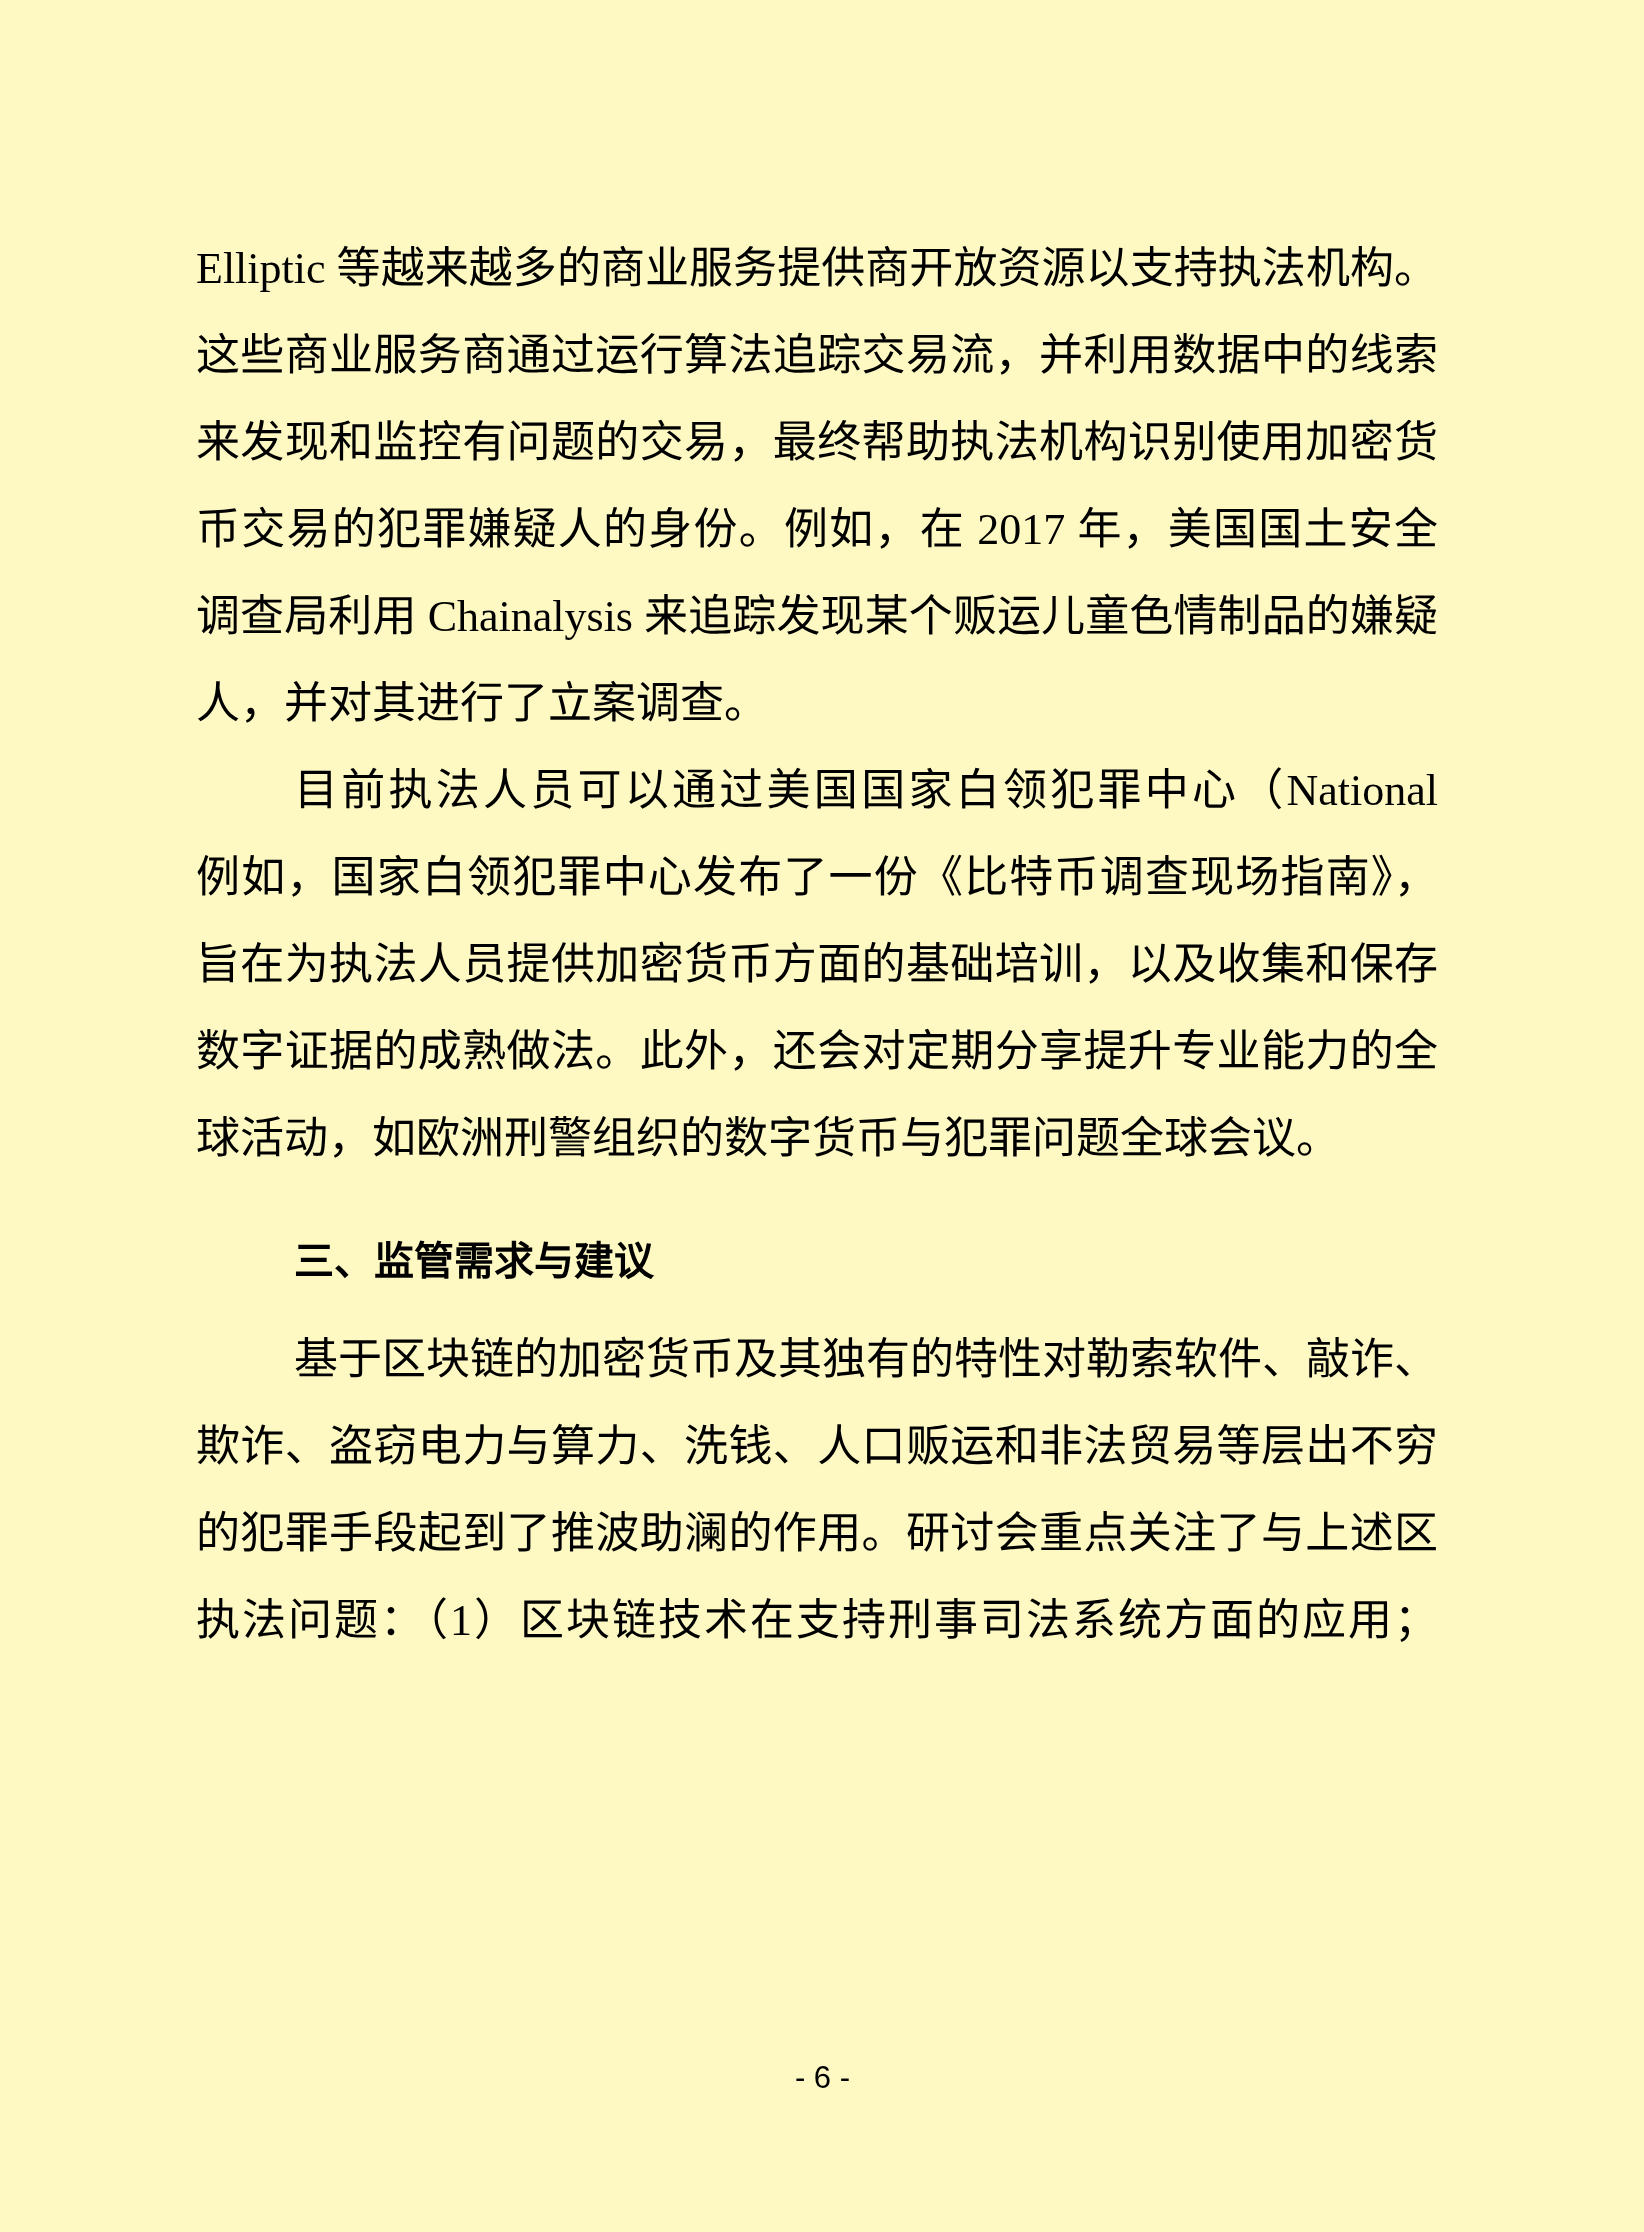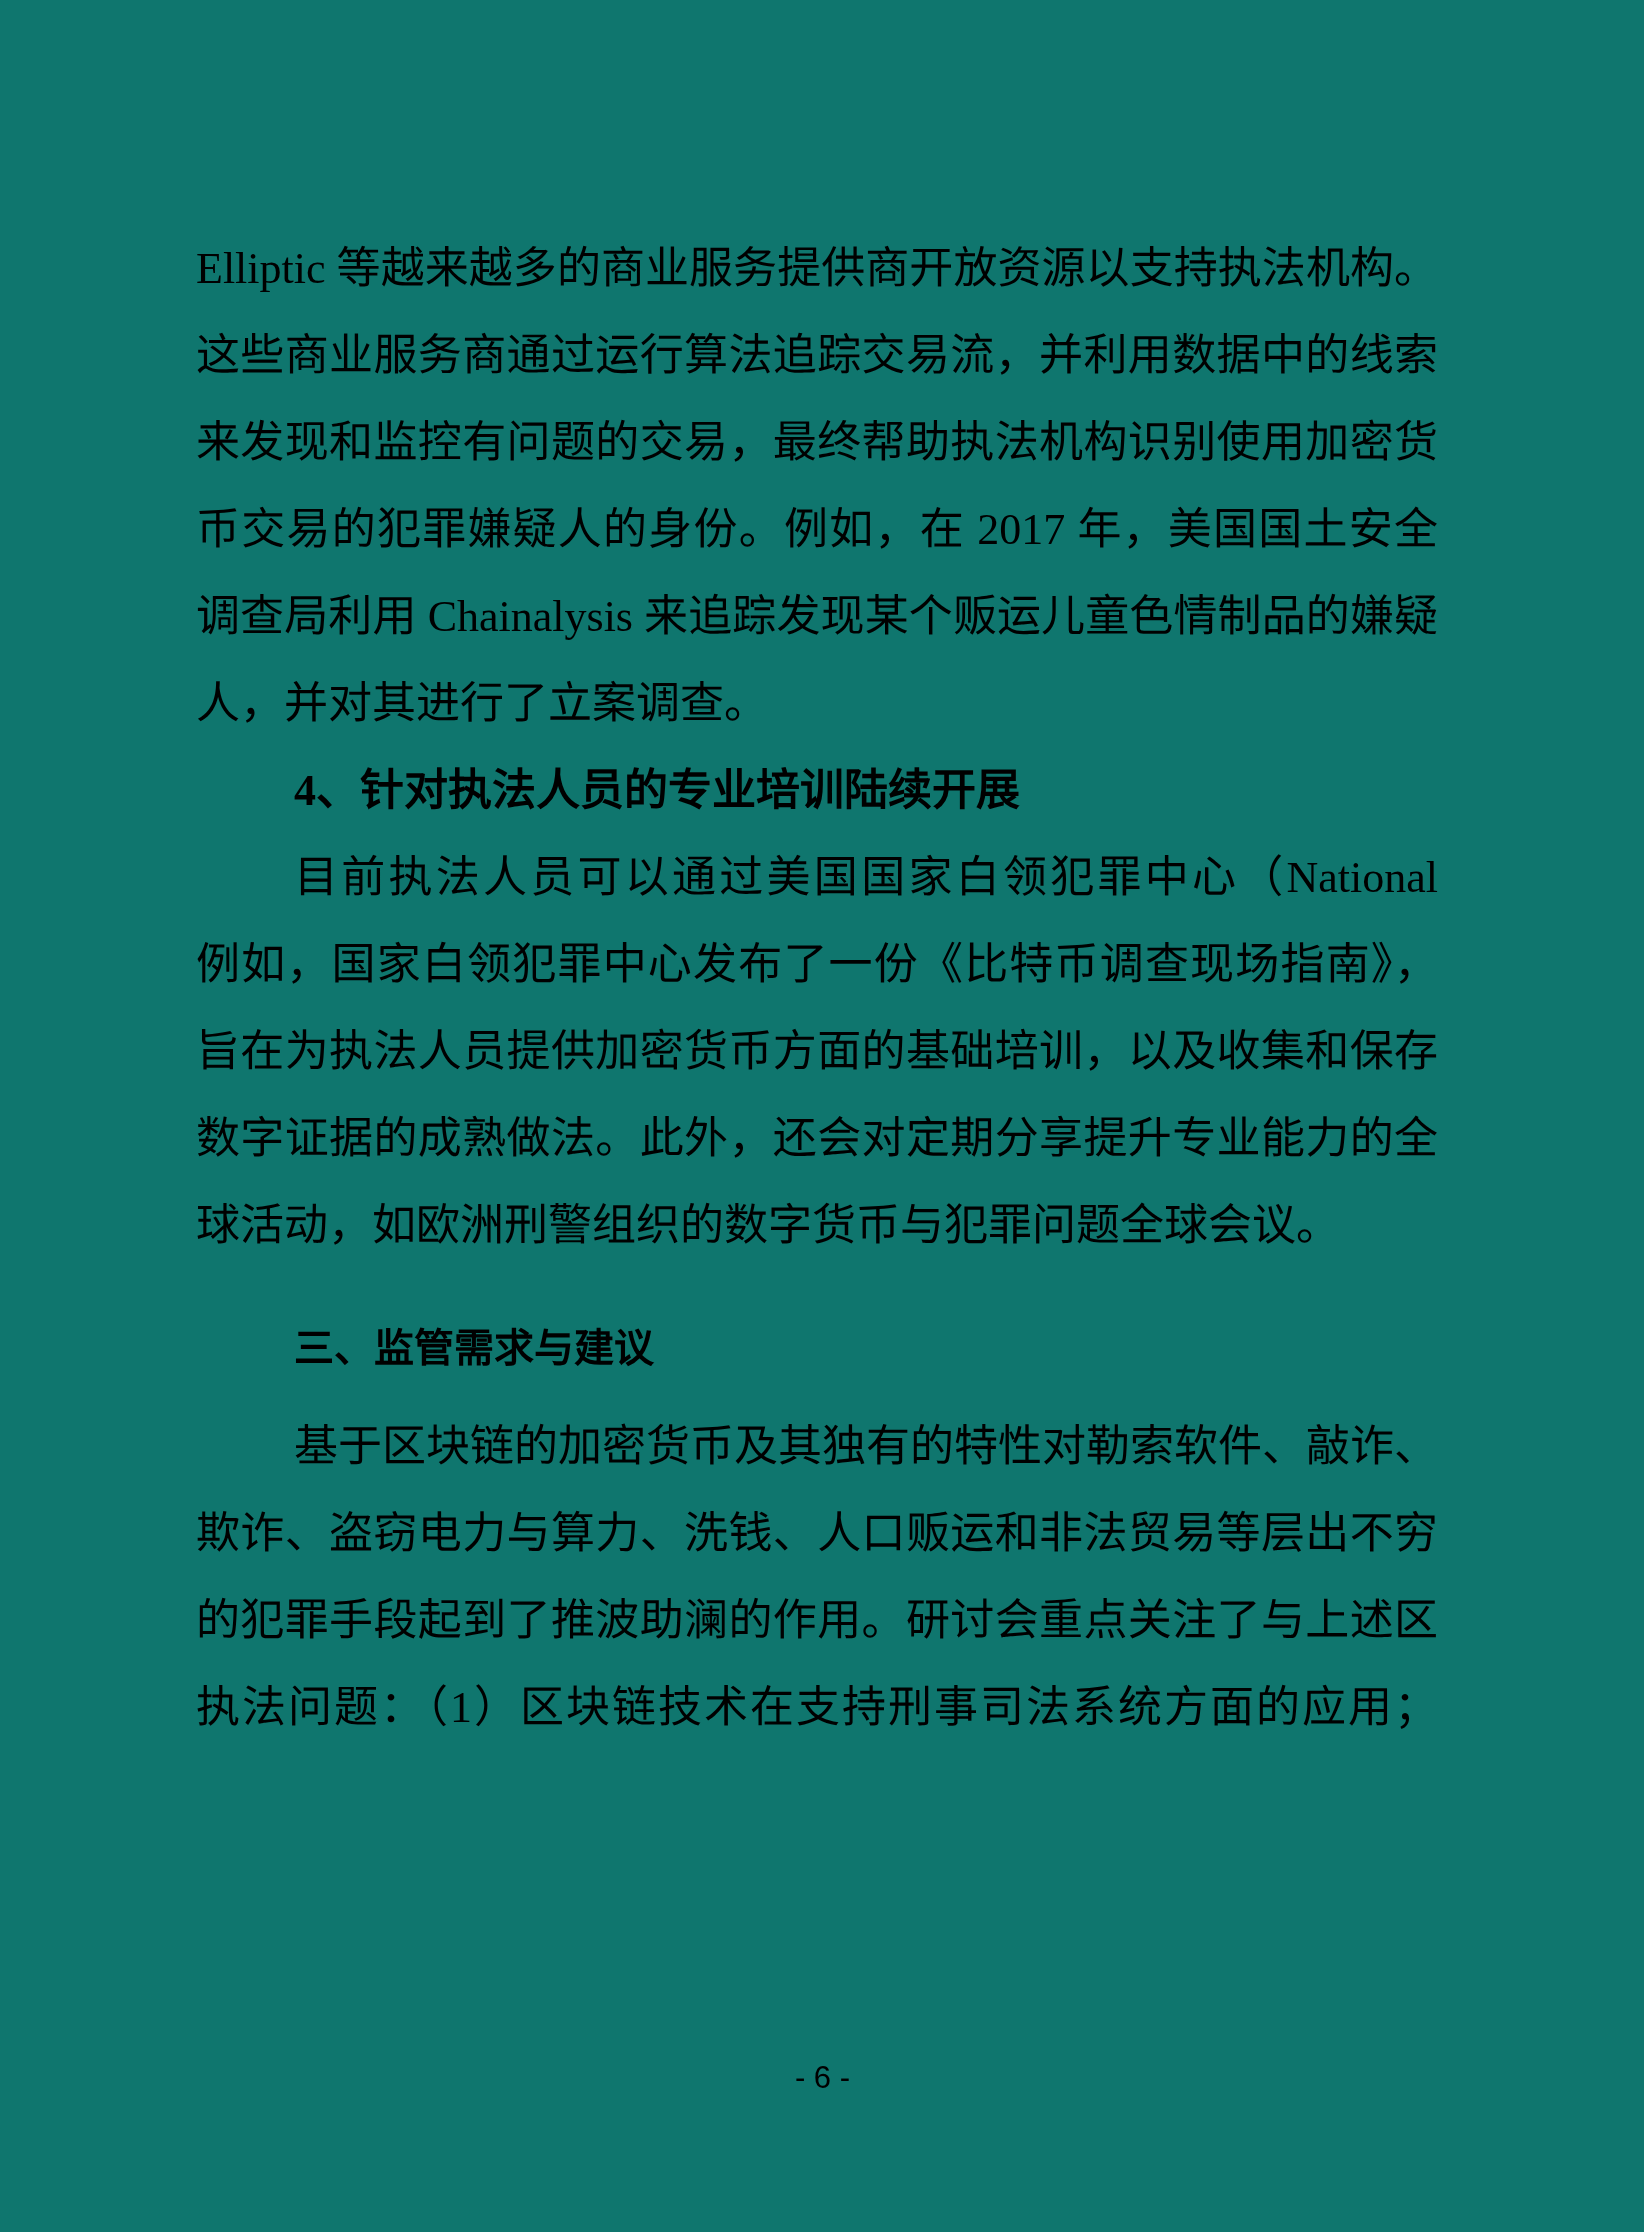--- a/index.html
+++ b/index.html
@@ -4,21 +4,21 @@
 <style>
   html, body {
     margin: 0;
     padding: 0;
     background: #ffffff;
   }
   .page {
     position: relative;
     width: 1645px;
     height: 2233px;
-    background: #0f766e;
+    background: #fef9c3;
     overflow: hidden;
     font-family: "Liberation Serif", "DejaVu Serif", serif;
     color: #000000;
   }
   .text-block {
     position: absolute;
     left: 196px;
     top: 225px;
     width: 1242px;
     font-size: 44px;
@@ -64,21 +64,20 @@
 <body>
 
 <div class="page">
   <div class="text-block">
       <div class="line body j">Elliptic 等越来越多的商业服务提供商开放资源以支持执法机构。</div>
       <div class="line body j">这些商业服务商通过运行算法追踪交易流，并利用数据中的线索</div>
       <div class="line body j">来发现和监控有问题的交易，最终帮助执法机构识别使用加密货</div>
       <div class="line body j">币交易的犯罪嫌疑人的身份。例如，在 2017 年，美国国土安全</div>
       <div class="line body j">调查局利用 Chainalysis 来追踪发现某个贩运儿童色情制品的嫌疑</div>
       <div class="line body">人，并对其进行了立案调查。</div>
-      <div class="line heading-serif indent">4、针对执法人员的专业培训陆续开展</div>
       <div class="line body indent j">目前执法人员可以通过美国国家白领犯罪中心（National</div>
       <div class="line body j">例如，国家白领犯罪中心发布了一份《比特币调查现场指南》，</div>
       <div class="line body j">旨在为执法人员提供加密货币方面的基础培训，以及收集和保存</div>
       <div class="line body j">数字证据的成熟做法。此外，还会对定期分享提升专业能力的全</div>
       <div class="line body">球活动，如欧洲刑警组织的数字货币与犯罪问题全球会议。</div>
       <div class="line heading-hei indent">三、监管需求与建议</div>
       <div class="line body indent j">基于区块链的加密货币及其独有的特性对勒索软件、敲诈、</div>
       <div class="line body j">欺诈、盗窃电力与算力、洗钱、人口贩运和非法贸易等层出不穷</div>
       <div class="line body j">的犯罪手段起到了推波助澜的作用。研讨会重点关注了与上述区</div>
       <div class="line body j">执法问题：（1）区块链技术在支持刑事司法系统方面的应用；</div>

